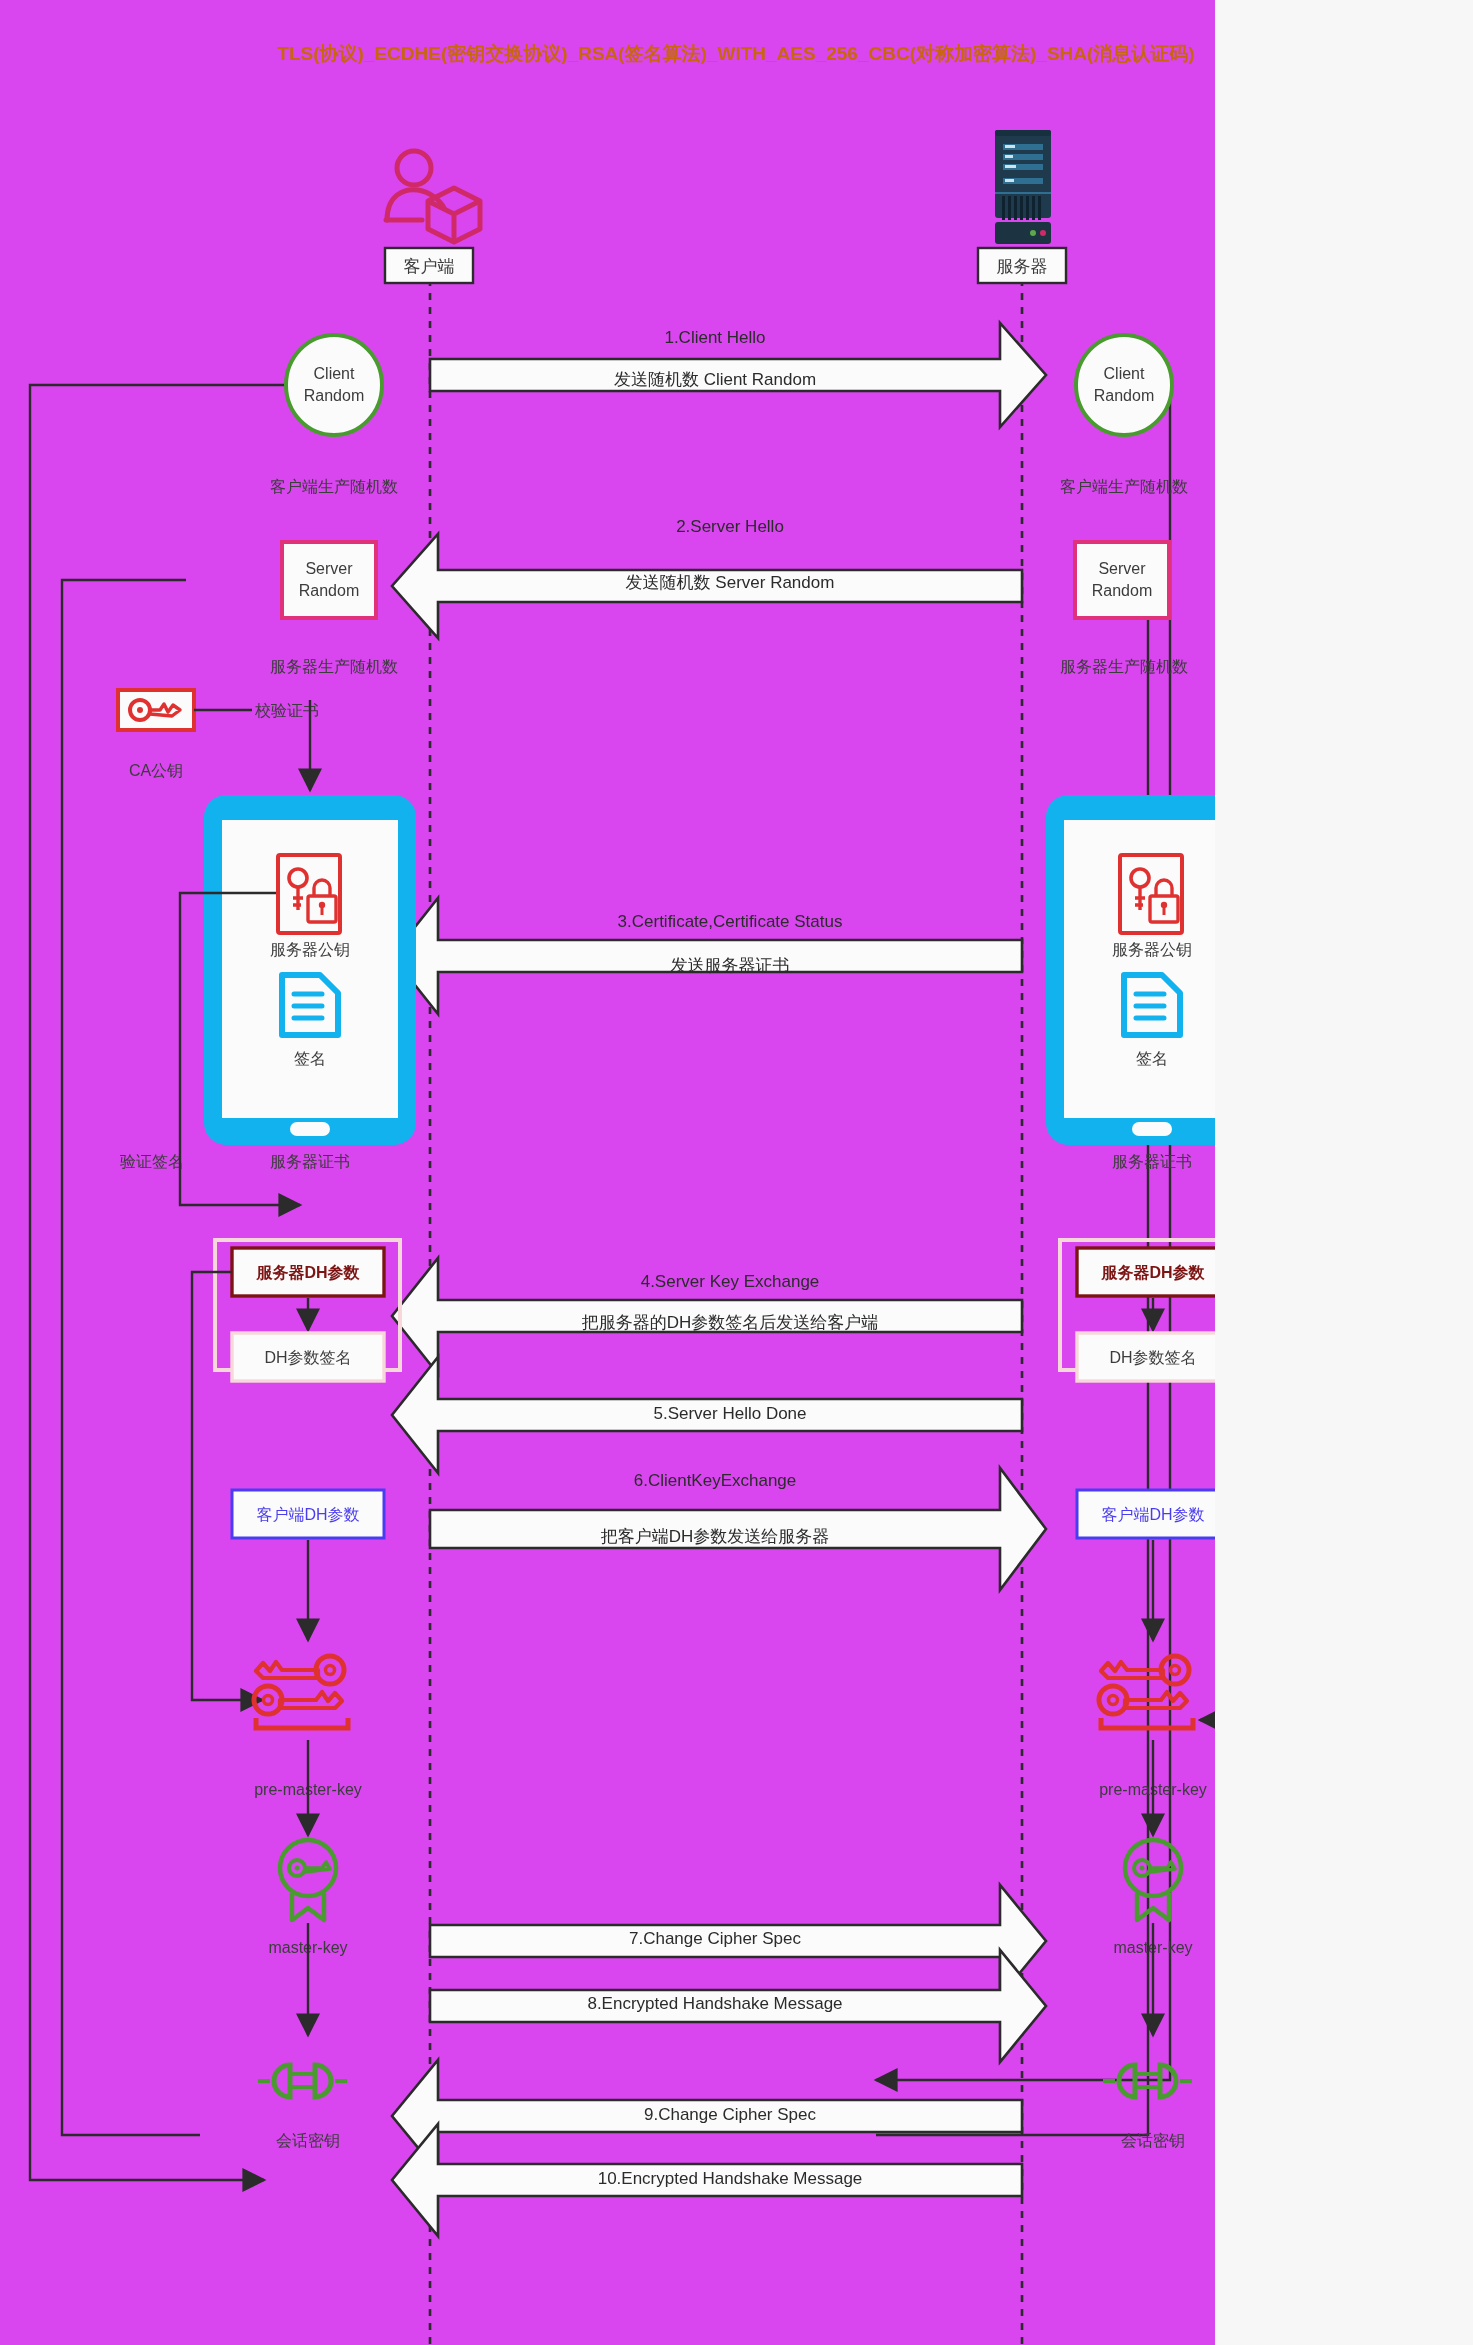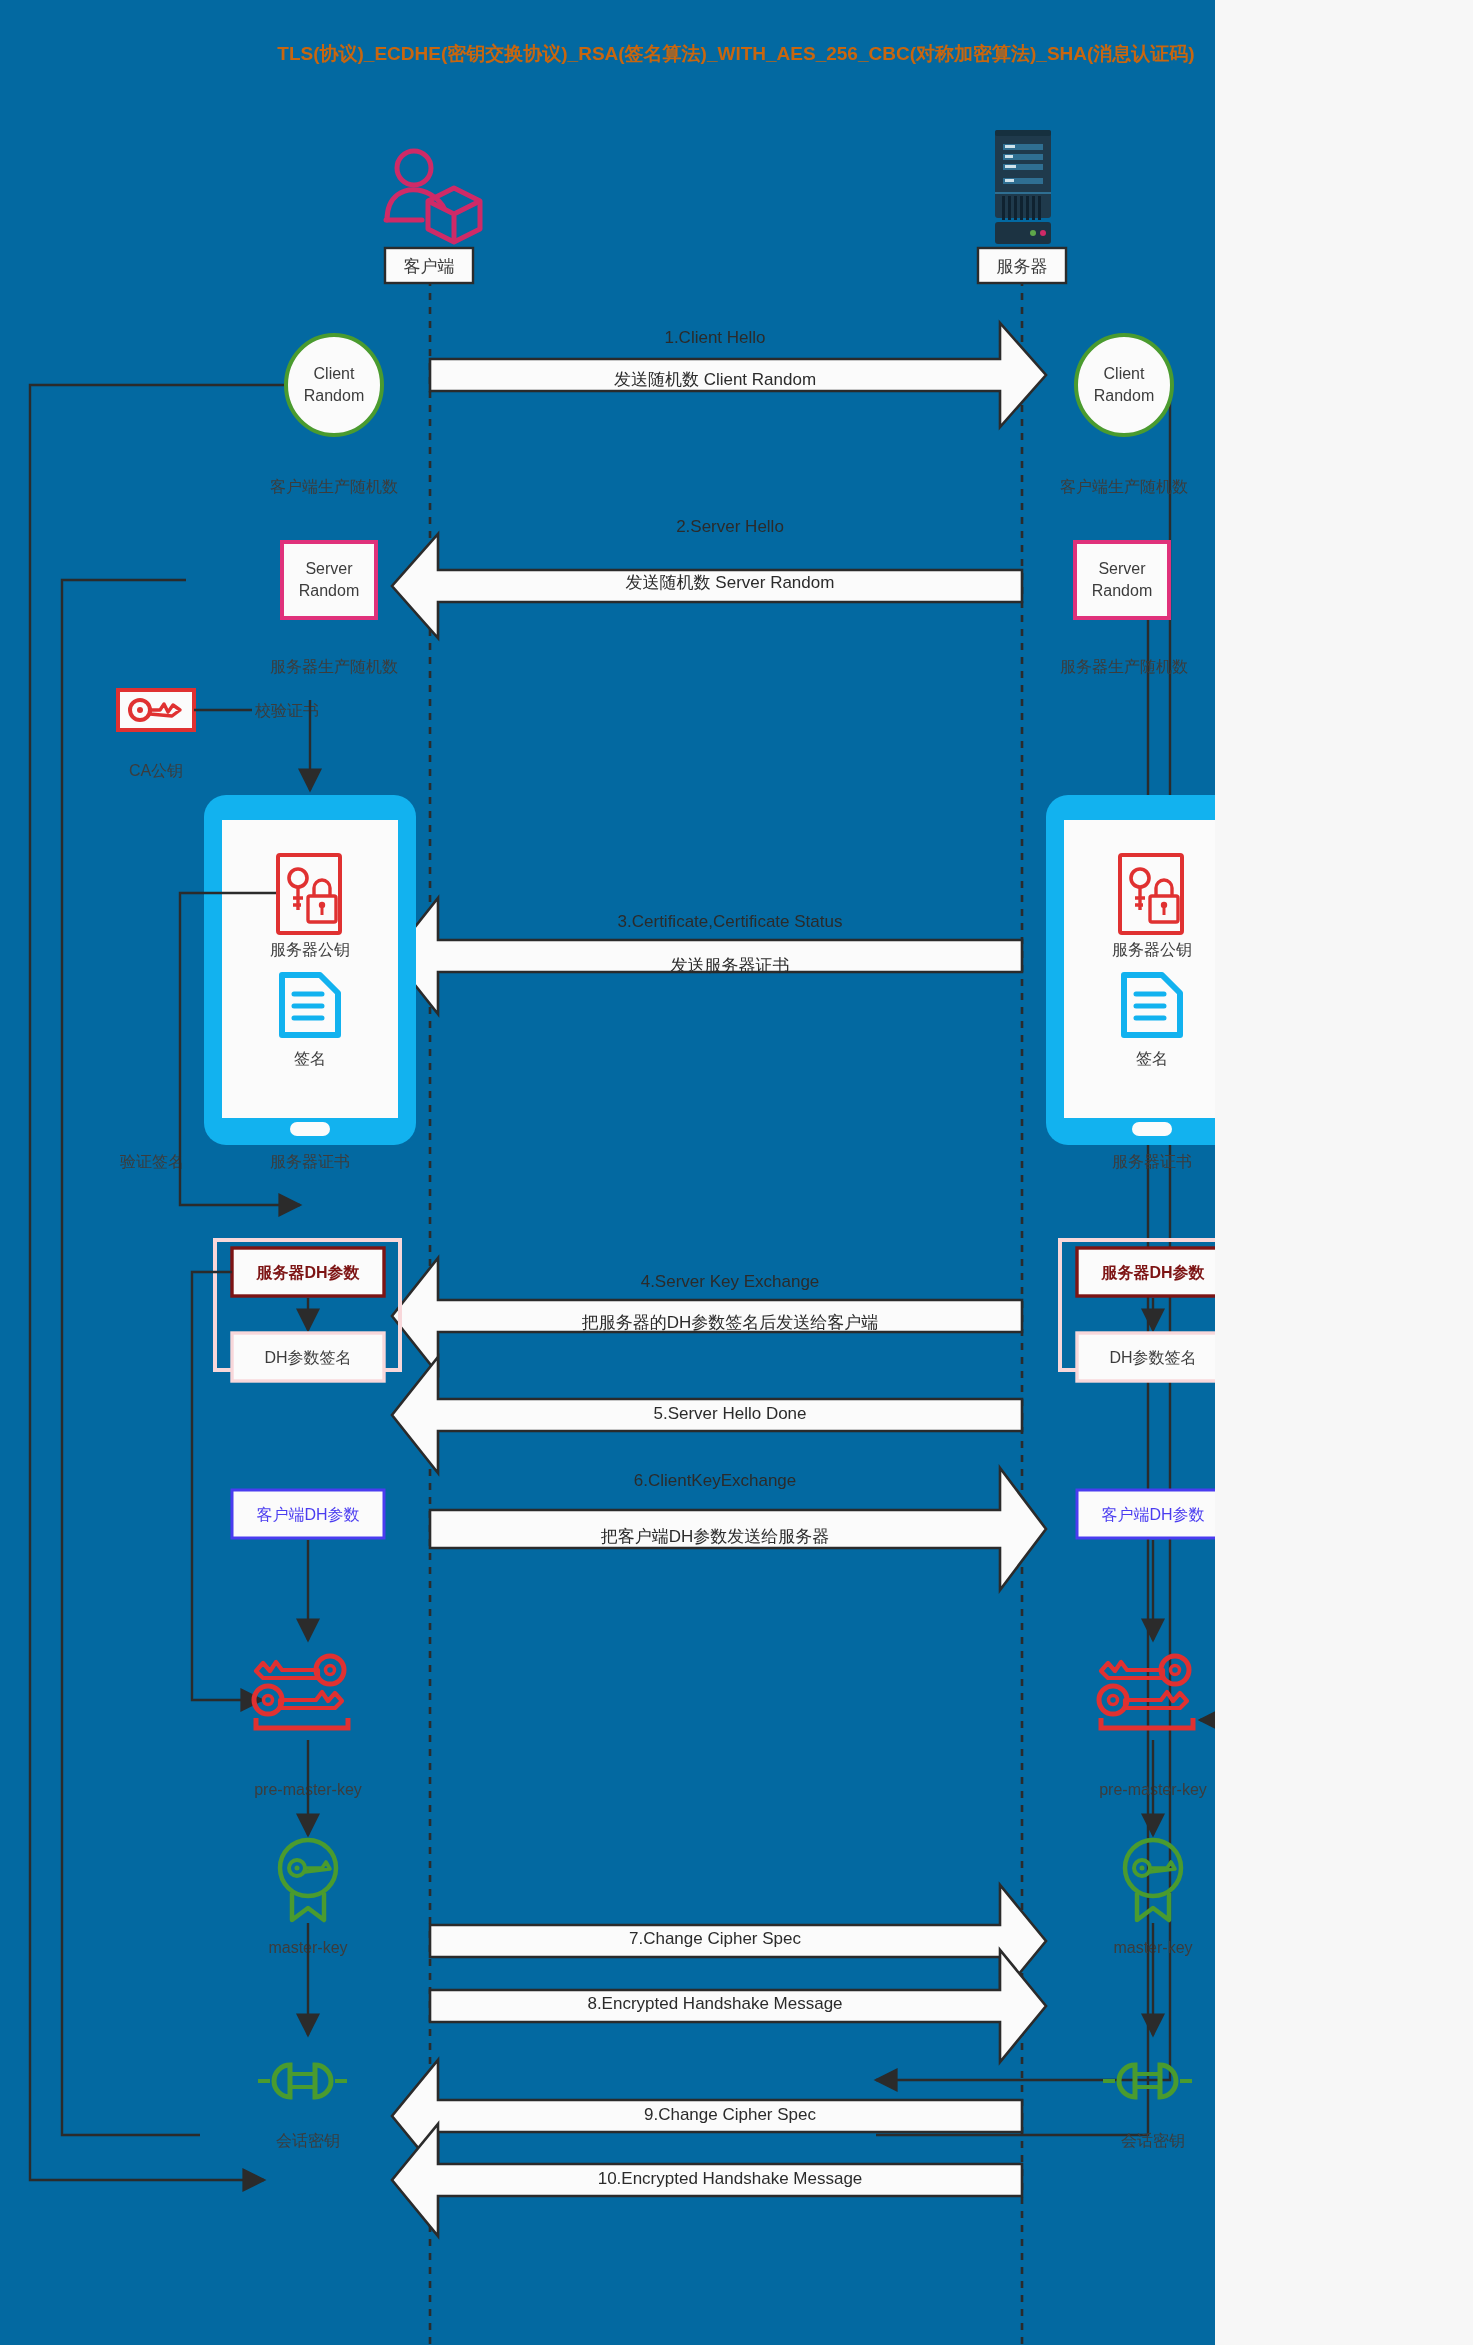--- a/index.html
+++ b/index.html
@@ -1,17 +1,17 @@
 <!DOCTYPE html>
 <html><head>
 <meta charset="utf-8">
 <style>
   html,body{margin:0;padding:0;background:#f7f7f7;}
   body{font-family:"Liberation Sans","DejaVu Sans",sans-serif;}
-  #stage{position:relative;width:1215px;height:2345px;background:#0369a1;overflow:hidden;}
+  #stage{position:relative;width:1215px;height:2345px;background:#d946ef;overflow:hidden;}
   svg.layer{position:absolute;left:0;top:0;width:1473px;height:2345px;}
   .ttl{fill:#c8660f;font-size:19px;font-weight:bold;font-family:"Liberation Sans",sans-serif;}
   .lbl{fill:#3c3c3c;font-size:17px;font-family:"Liberation Sans",sans-serif;}
   .lbl-sm{fill:#3c3c3c;font-size:16px;font-family:"Liberation Sans",sans-serif;}
   .msg{fill:#2b2b2b;font-size:17px;font-family:"Liberation Sans",sans-serif;}
   .node-t{fill:#3c3c3c;font-size:16px;font-family:"Liberation Sans",sans-serif;}
   .dhr{fill:#7d1414;font-size:16px;font-weight:bold;font-family:"Liberation Sans",sans-serif;}
   .dhc{fill:#4a3cf0;font-size:16px;font-family:"Liberation Sans",sans-serif;}
   .wm{fill:#e2e2e2;font-size:14px;font-family:"Liberation Sans",sans-serif;}
   .ln{stroke:#2b2b2b;stroke-width:2.4;fill:none;}

